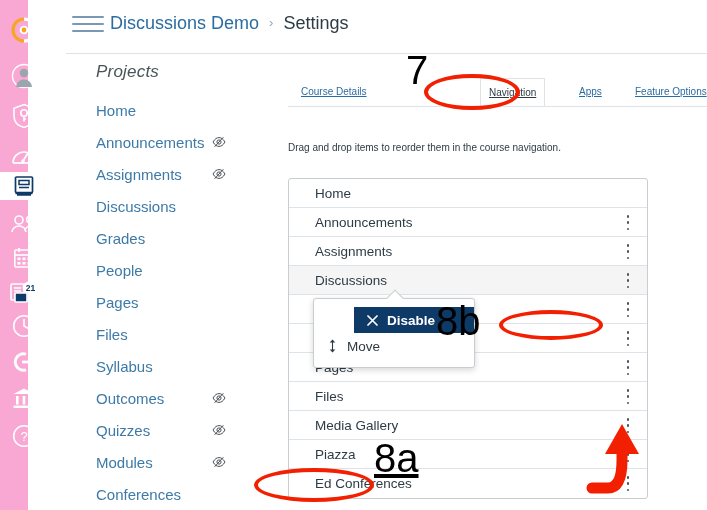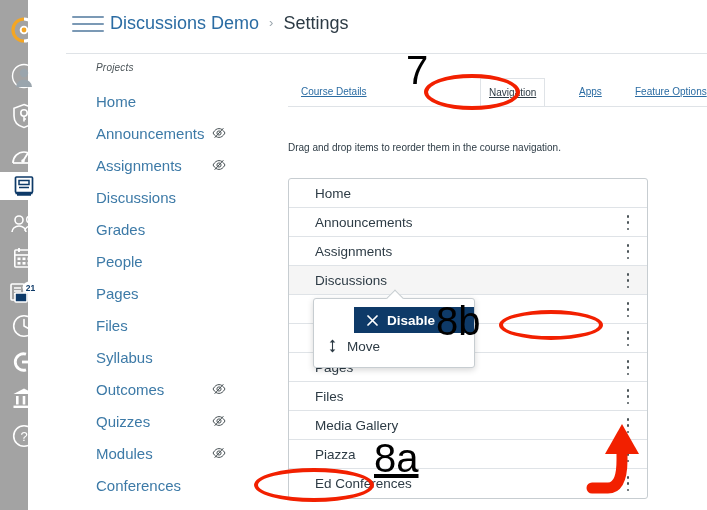--- a/index.html
+++ b/index.html
@@ -8,21 +8,21 @@
     font-family: "Liberation Sans", sans-serif;
     background: #ffffff;
     overflow: hidden;
   }
   #root { position: relative; width: 707px; height: 510px; }
 
   
   .globalnav {
     position: absolute; left: 0; top: 0;
     width: 28px; height: 510px;
-    background: #a3a3a3;
+    background: #f9a8d4;
     text-align: center;
   }
   .gnav-item {
     position: absolute; left: 0; width: 48px; height: 32px;
     display: flex; align-items: center; justify-content: center;
   }
   .gnav-item svg { display: block; }
   .gnav-item.active { background: #ffffff; }
 
   
@@ -39,21 +39,21 @@
     font-size: 18px; line-height: 30px; white-space: nowrap;
   }
   .crumb-link { color: #2b6ca3; }
   .crumb-sep { color: #9aa5ad; font-size: 13px; padding: 0 5px; vertical-align: 2px; }
   .crumb-current { color: #2d3b45; }
   .topbar-rule { position: absolute; left: 18px; top: 53px; width: 641px; height: 1px; background: #dfe3e7; }
 
   
   .coursenav { position: absolute; left: 24px; top: 62px; width: 180px; }
   .coursenav .projects {
-    font-size: 10px; font-style: italic; color: #4a5357;
+    font-size: 17px; font-style: italic; color: #4a5357;
     padding-left: 24px; margin-bottom: 12px; letter-spacing: .2px;
   }
   .cn-item {
     position: relative; height: 32px; padding-left: 24px;
     display: flex; align-items: center;
     font-size: 15px; color: #3d7aa7;
   }
   .cn-eye { position: absolute; left: 140px; top: 9px; width: 14px; height: 14px; }
 
   

